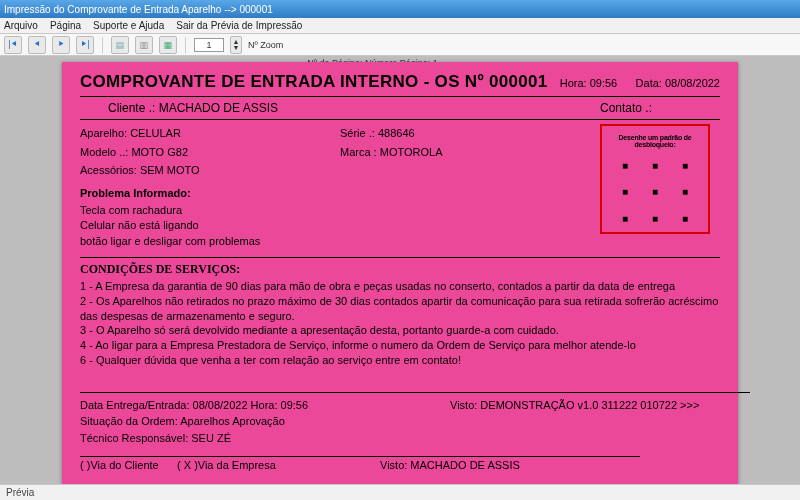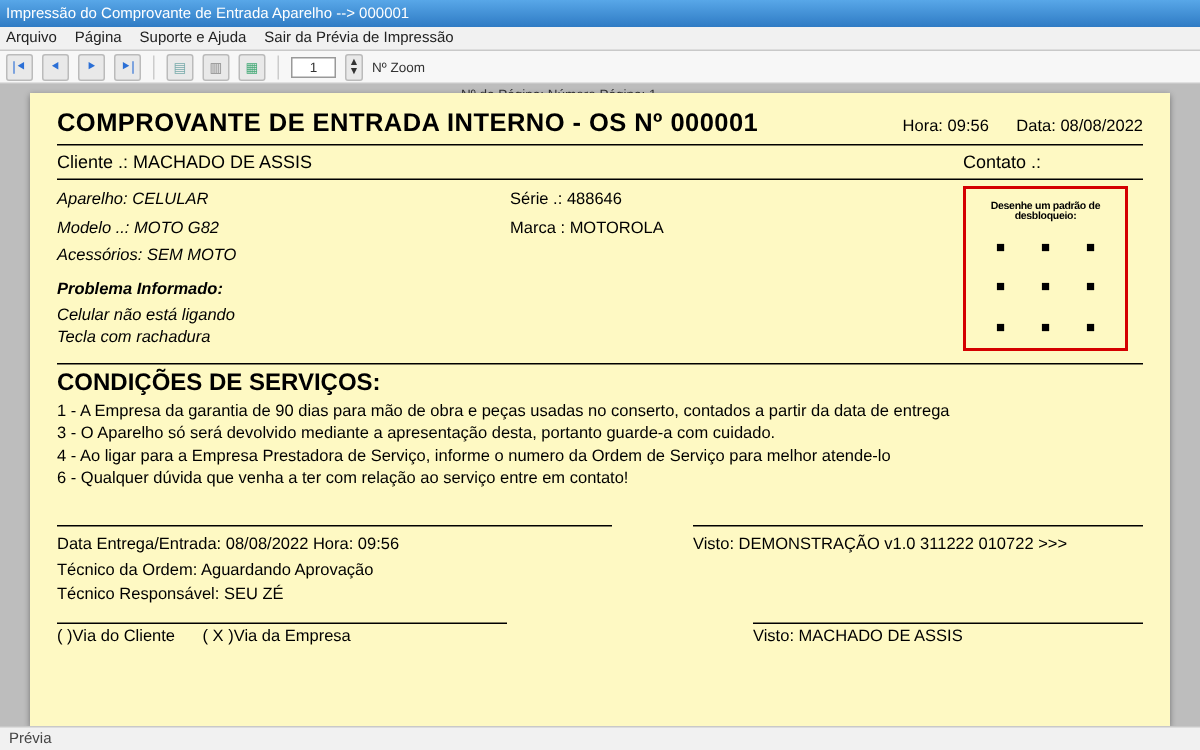--- a/index.html
+++ b/index.html
@@ -10,54 +10,54 @@
   .titlebar { height:18px; background:linear-gradient(#58a7e8,#2f7bc4); color:#fff; display:flex; align-items:center; padding:0 4px; font-size:10px; }
   .titlebar .title { white-space:nowrap; overflow:hidden; }
   .menubar { height:16px; background:#f1f1f1; border-bottom:1px solid #c9c9c9; display:flex; align-items:center; padding:0 4px; font-size:10px; gap:12px; color:#222; }
   .menubar span { cursor:default; }
   .toolbar { height:22px; background:#f7f7f7; border-bottom:1px solid #c9c9c9; display:flex; align-items:center; padding:0 4px; font-size:9px; gap:6px; color:#333; }
   .tb-btn { width:18px; height:18px; background:#e9e9e9; border:1px solid #bbb; border-radius:2px; display:flex; align-items:center; justify-content:center; }
   .tb-sep { width:1px; height:16px; background:#ccc; margin:0 2px; }
   .zoom-field { width:30px; height:14px; background:#fff; border:1px solid #999; font-size:9px; display:flex; align-items:center; justify-content:center; }
 
   .viewport { height:428px; background:#bdbdbd; display:flex; justify-content:center; overflow:hidden; padding:6px 10px 0 10px; }
-  .page { width:760px; background:#fef9c3; box-shadow:0 1px 4px rgba(0,0,0,.4); padding:10px 18px 0 18px; font-size:11px; color:#000; position:relative; }
+  .page { width:676px; background:#ec4899; box-shadow:0 1px 4px rgba(0,0,0,.4); padding:10px 18px 0 18px; font-size:11px; color:#000; position:relative; }
 
   .hdr-row { display:flex; justify-content:space-between; align-items:baseline; }
   .doc-title { font-size:17px; font-weight:bold; letter-spacing:.3px; white-space:nowrap; }
   .meta-right { font-size:11px; white-space:nowrap; }
   hr.div { border:none; border-top:1px solid #000; margin:4px 0; }
 
   .client-line { display:flex; justify-content:space-between; font-size:12px; }
-  .client-line .left { flex:1; }
+  .client-line .left { flex:1;margin-left:28px; }
   .client-line .mid { flex:0 0 120px; }
   .client-line .right { text-align:right; flex:0 0 170px; }
 
   .device-block { display:flex; }
-  .device-left { flex:1;font-style:italic; }
+  .device-left { flex:1; }
   .device-mid { flex:1; }
   .device-right { width:120px; }
   .device-left div, .device-mid div { line-height:1.7; }
 
   .pattern-box { border:2px solid #d40000; width:110px; height:110px; padding:8px; }
   .pattern-title { font-size:7px; font-weight:bold; text-align:center; margin-bottom:4px; letter-spacing:-.2px; }
   .dot-grid { display:grid; grid-template-columns:repeat(3,1fr); grid-template-rows:repeat(3,1fr); height:80px; }
   .dot-grid span { display:flex; align-items:center; justify-content:center; font-size:10px; }
 
   .problem-title { font-weight:bold; margin-top:4px; }
   .problem-lines div { line-height:1.4; }
 
-  .cond-title { font-weight:bold; font-size:16px; margin:2px 0 2px 0; }
+  .cond-title { font-weight:bold; font-size:12px; margin:2px 0 2px 0;font-family:Liberation Serif, serif; }
   .cond-lines div { font-size:11px; line-height:1.35; }
 
   .footer-block { display:flex; justify-content:space-between; margin-top:20px; }
   .footer-left div, .footer-right div { line-height:1.5; }
   .footer-right { text-align:left; flex:0 0 300px; }
 
-  .signature-line { display:flex; justify-content:space-between; margin-top:10px; font-size:11px; }
+  .signature-line { display:flex; justify-content:flex-start; margin-top:10px; font-size:11px; }
   .sig-left, .sig-right { border-top:1px solid #000; padding-top:2px; }
   .sig-left { width:300px; }
   .sig-right { width:260px; }
 
   .statusbar { height:16px; background:#f1f1f1; border-top:1px solid #c9c9c9; font-size:10px; color:#444; display:flex; align-items:center; padding:0 6px; }
 </style>
 </head>
 <body>
 
 <div class="titlebar">
@@ -130,22 +130,23 @@
     </div>
     <hr class="div">
 
     <div class="device-block">
       <div class="device-left">
         <div><span>Aparelho:</span> <span>CELULAR</span></div>
         <div><span>Modelo ..:</span> <span>MOTO G82</span></div>
         <div><span>Acessórios:</span> <span>SEM MOTO</span></div>
         <div class="problem-title">Problema Informado:</div>
         <div class="problem-lines">
+          <div>Tecla com rachadura</div>
           <div>Celular não está ligando</div>
-          <div>Tecla com rachadura</div>
+          <div>botão ligar e desligar com problemas</div>
         </div>
       </div>
       <div class="device-mid">
         <div><span>Série  .:</span> <span>488646</span></div>
         <div><span>Marca :</span> <span>MOTOROLA</span></div>
       </div>
       <div class="device-right">
         <div class="pattern-box">
           <div class="pattern-title">Desenhe um padrão de desbloqueio:</div>
           <div class="dot-grid">
@@ -161,30 +162,31 @@
           </div>
         </div>
       </div>
     </div>
 
     <hr class="div" style="margin-top:8px;">
 
     <div class="cond-title">CONDIÇÕES DE SERVIÇOS:</div>
     <div class="cond-lines">
       <div>1 - A Empresa da garantia de 90 dias para mão de obra e peças usadas no conserto, contados  a partir da data de entrega</div>
+      <div>2 - Os Aparelhos não retirados no prazo máximo de 30 dias contados apartir da comunicação para sua retirada sofrerão acréscimo das despesas de armazenamento e seguro.</div>
       <div>3 - O Aparelho só será devolvido mediante a apresentação desta, portanto guarde-a com cuidado.</div>
       <div>4 - Ao ligar para a Empresa Prestadora de Serviço, informe o numero da Ordem de Serviço para melhor atende-lo</div>
       <div>6 - Qualquer dúvida que venha a ter com relação ao serviço entre em contato!</div>
     </div>
 
     <div class="footer-block">
       <div class="footer-left">
         <hr class="div" style="width:370px;margin-bottom:4px;">
         <div>Data Entrega/Entrada: 08/08/2022   Hora:  09:56</div>
-        <div>Técnico da Ordem: Aguardando Aprovação</div>
+        <div>Situação da Ordem: Aparelhos Aprovação</div>
         <div>Técnico Responsável: SEU ZÉ</div>
       </div>
       <div class="footer-right">
         <hr class="div" style="width:300px;margin-bottom:4px;">
         <div>Visto: DEMONSTRAÇÃO v1.0 311222 010722 &gt;&gt;&gt;</div>
       </div>
     </div>
 
     <div class="signature-line">
       <div class="sig-left">

